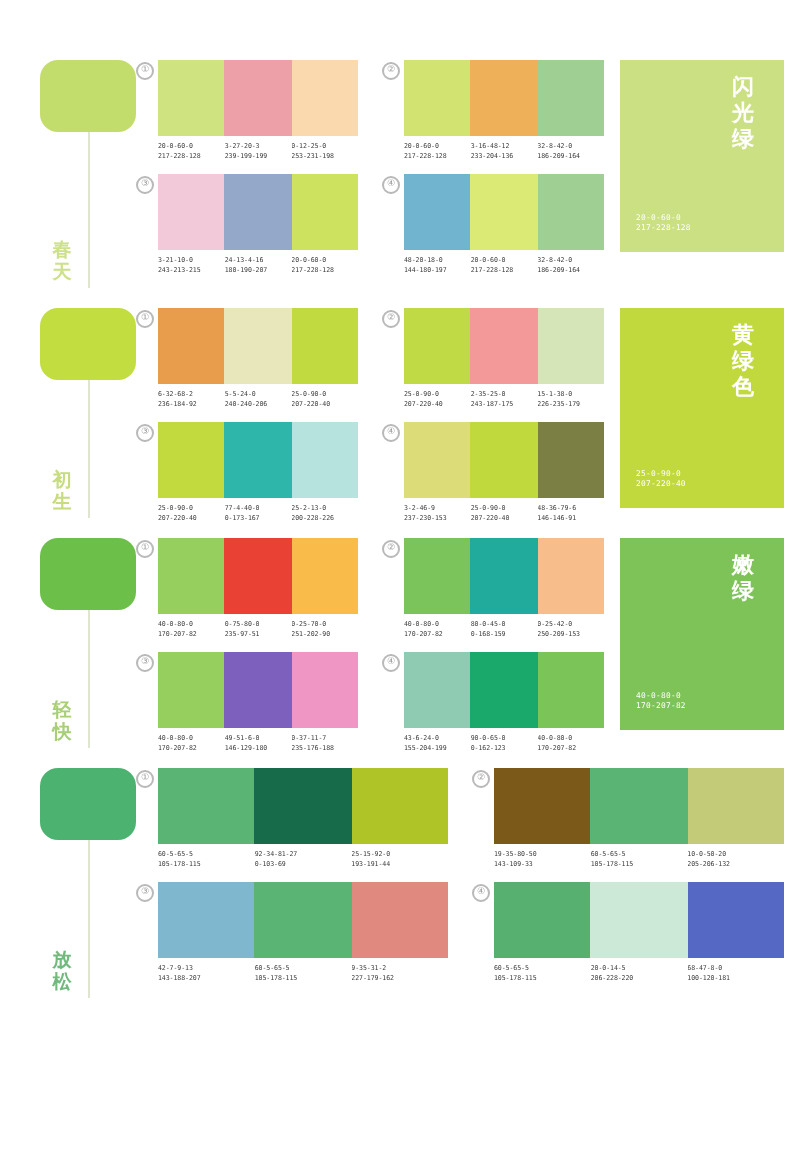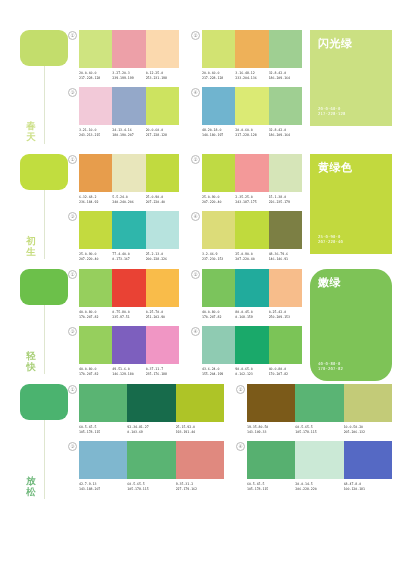--- a/index.html
+++ b/index.html
@@ -130,27 +130,28 @@
     width: 82px;
     min-width: 82px;
     margin-right: 8px;
     position: relative;
     box-sizing: border-box;
     padding: 7px 8px;
     color: #ffffff;
   }
   .card.c1 { height: 96px; }
   .card.c2 { height: 100px; }
-  .card.c3 { height: 112px; border-radius: 17px; }
+  .card.c3 { height: 96px; }
   .card.c4 { height: 96px; }
   .card-title {
     font-size: 11px;
     font-weight: bold;
     line-height: 13px;
     letter-spacing: 0.5px;
+    margin-left: 48px;
   }
   .card-codes {
     position: absolute;
     left: 8px;
     bottom: 9px;
     font-size: 3.9px;
     line-height: 5.6px;
     font-family: "DejaVu Sans Mono", "Liberation Mono", monospace;
     letter-spacing: 0.15px;
   }

